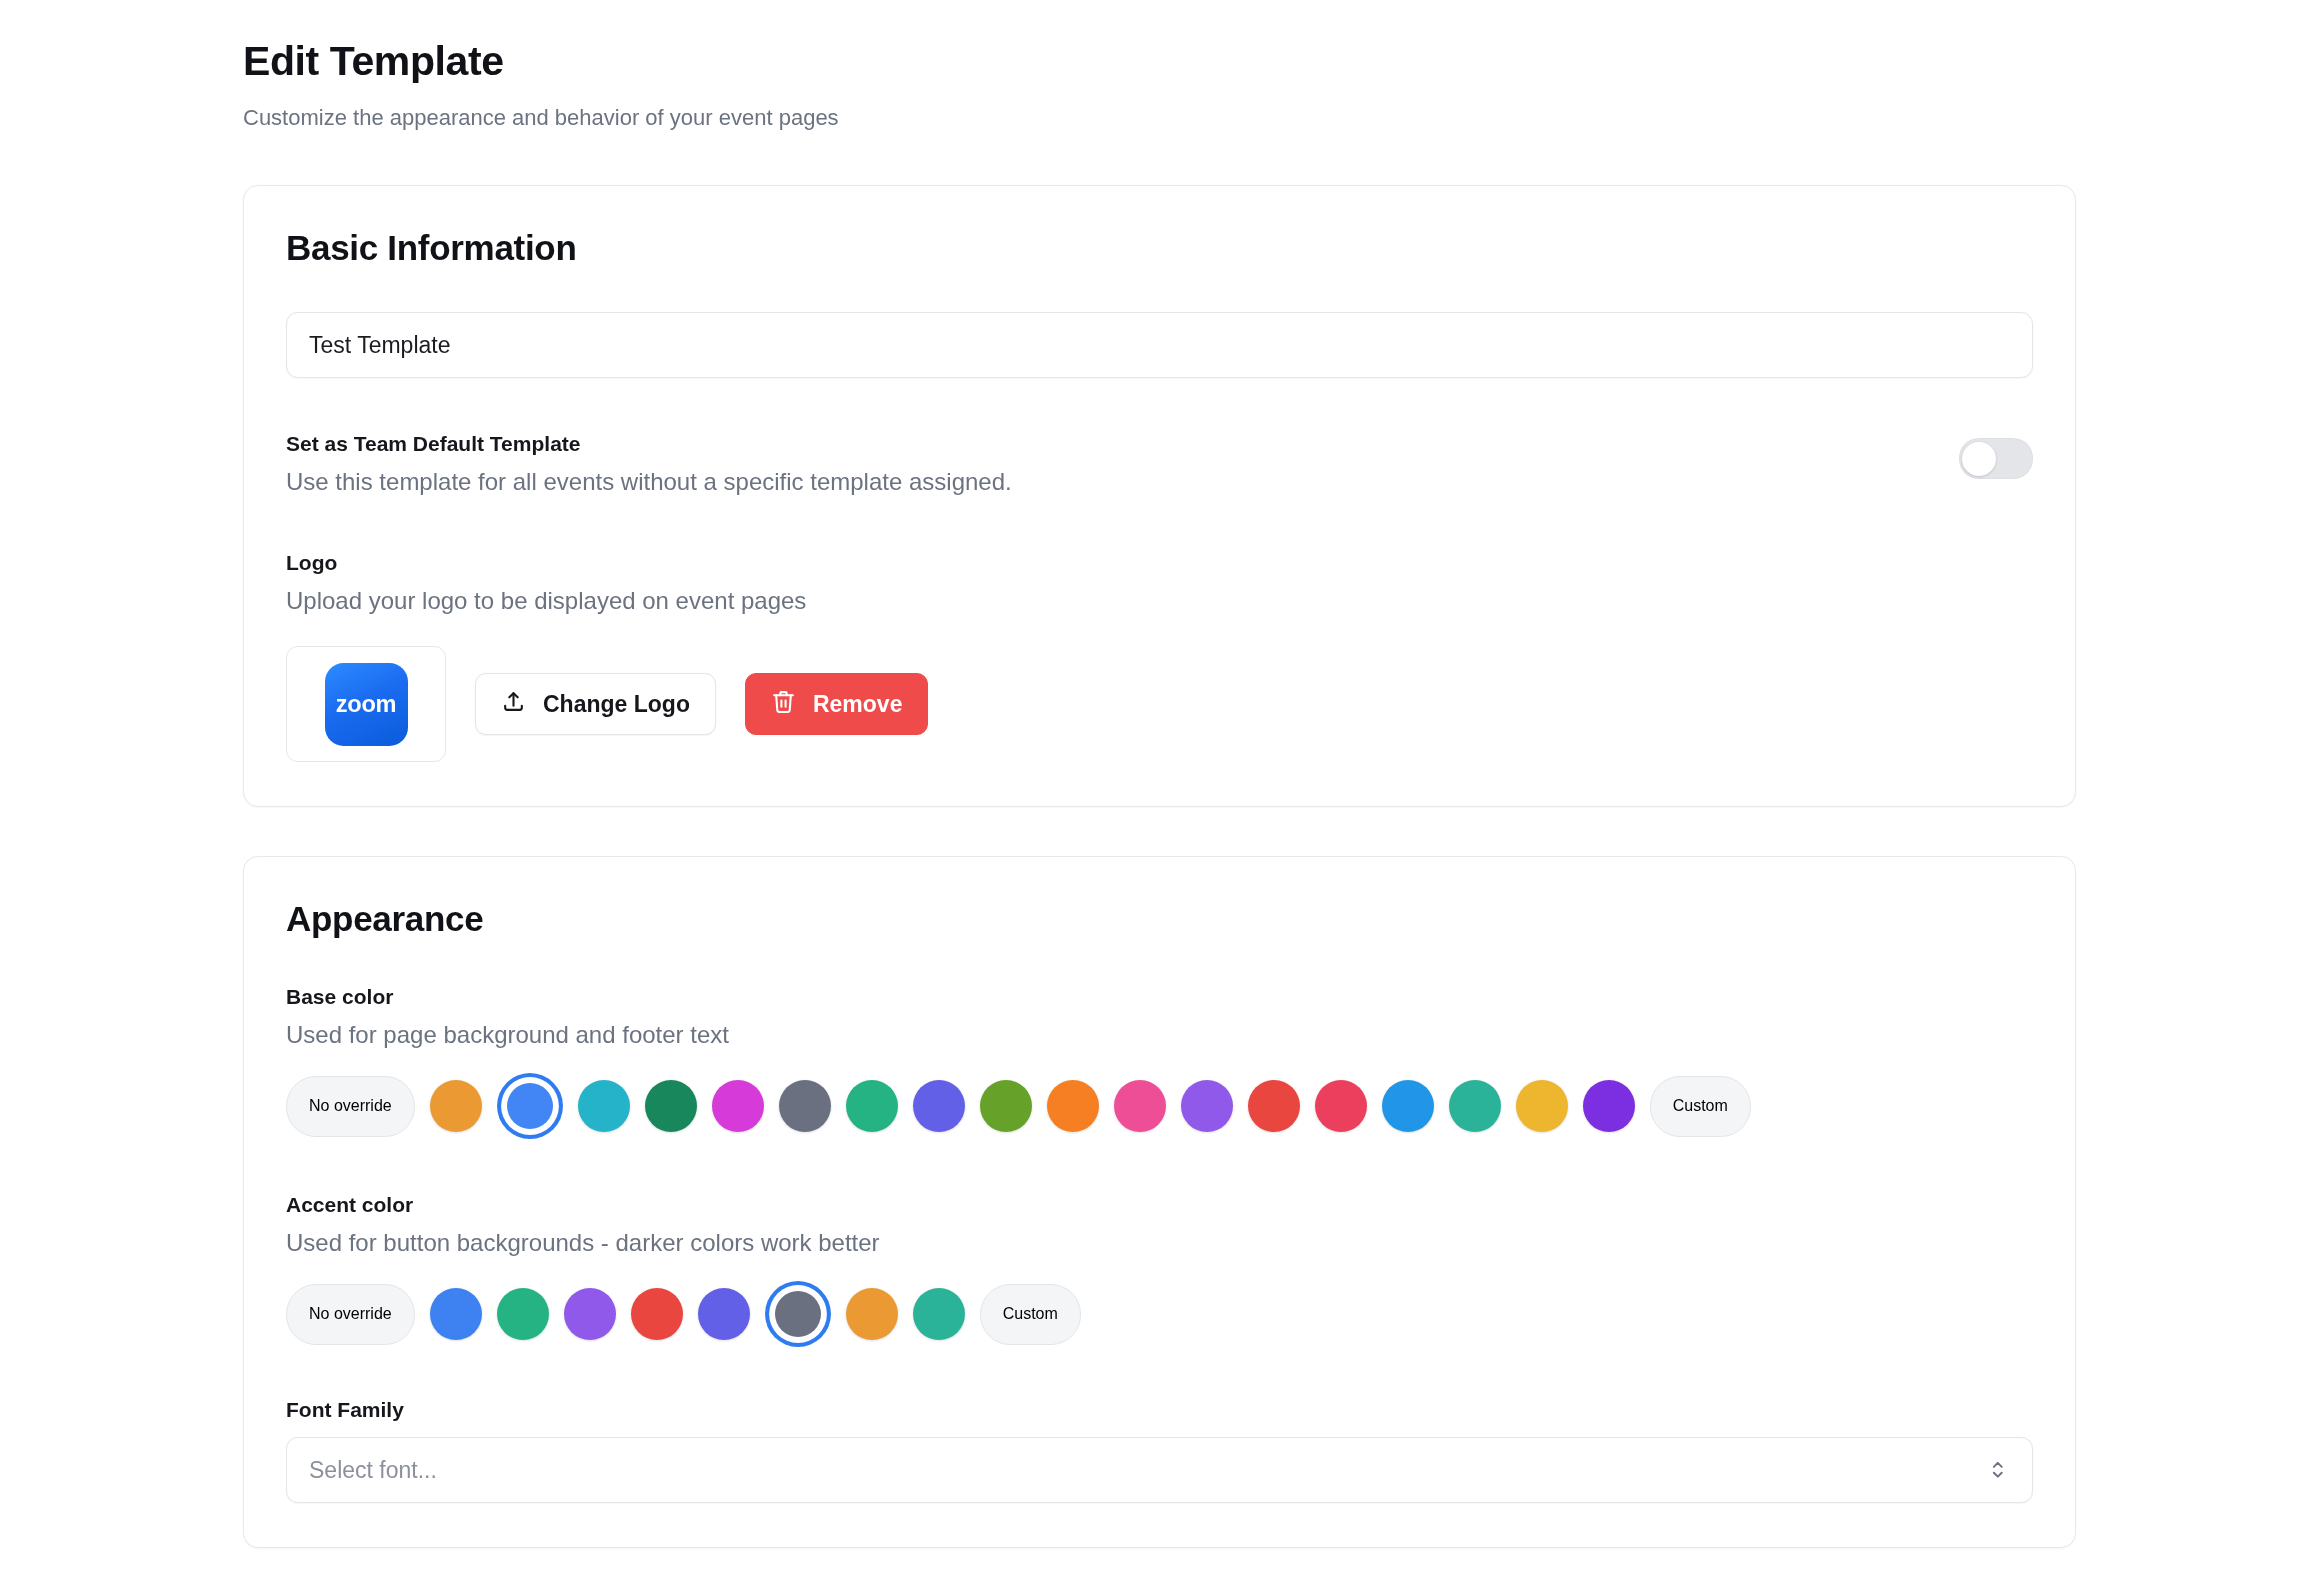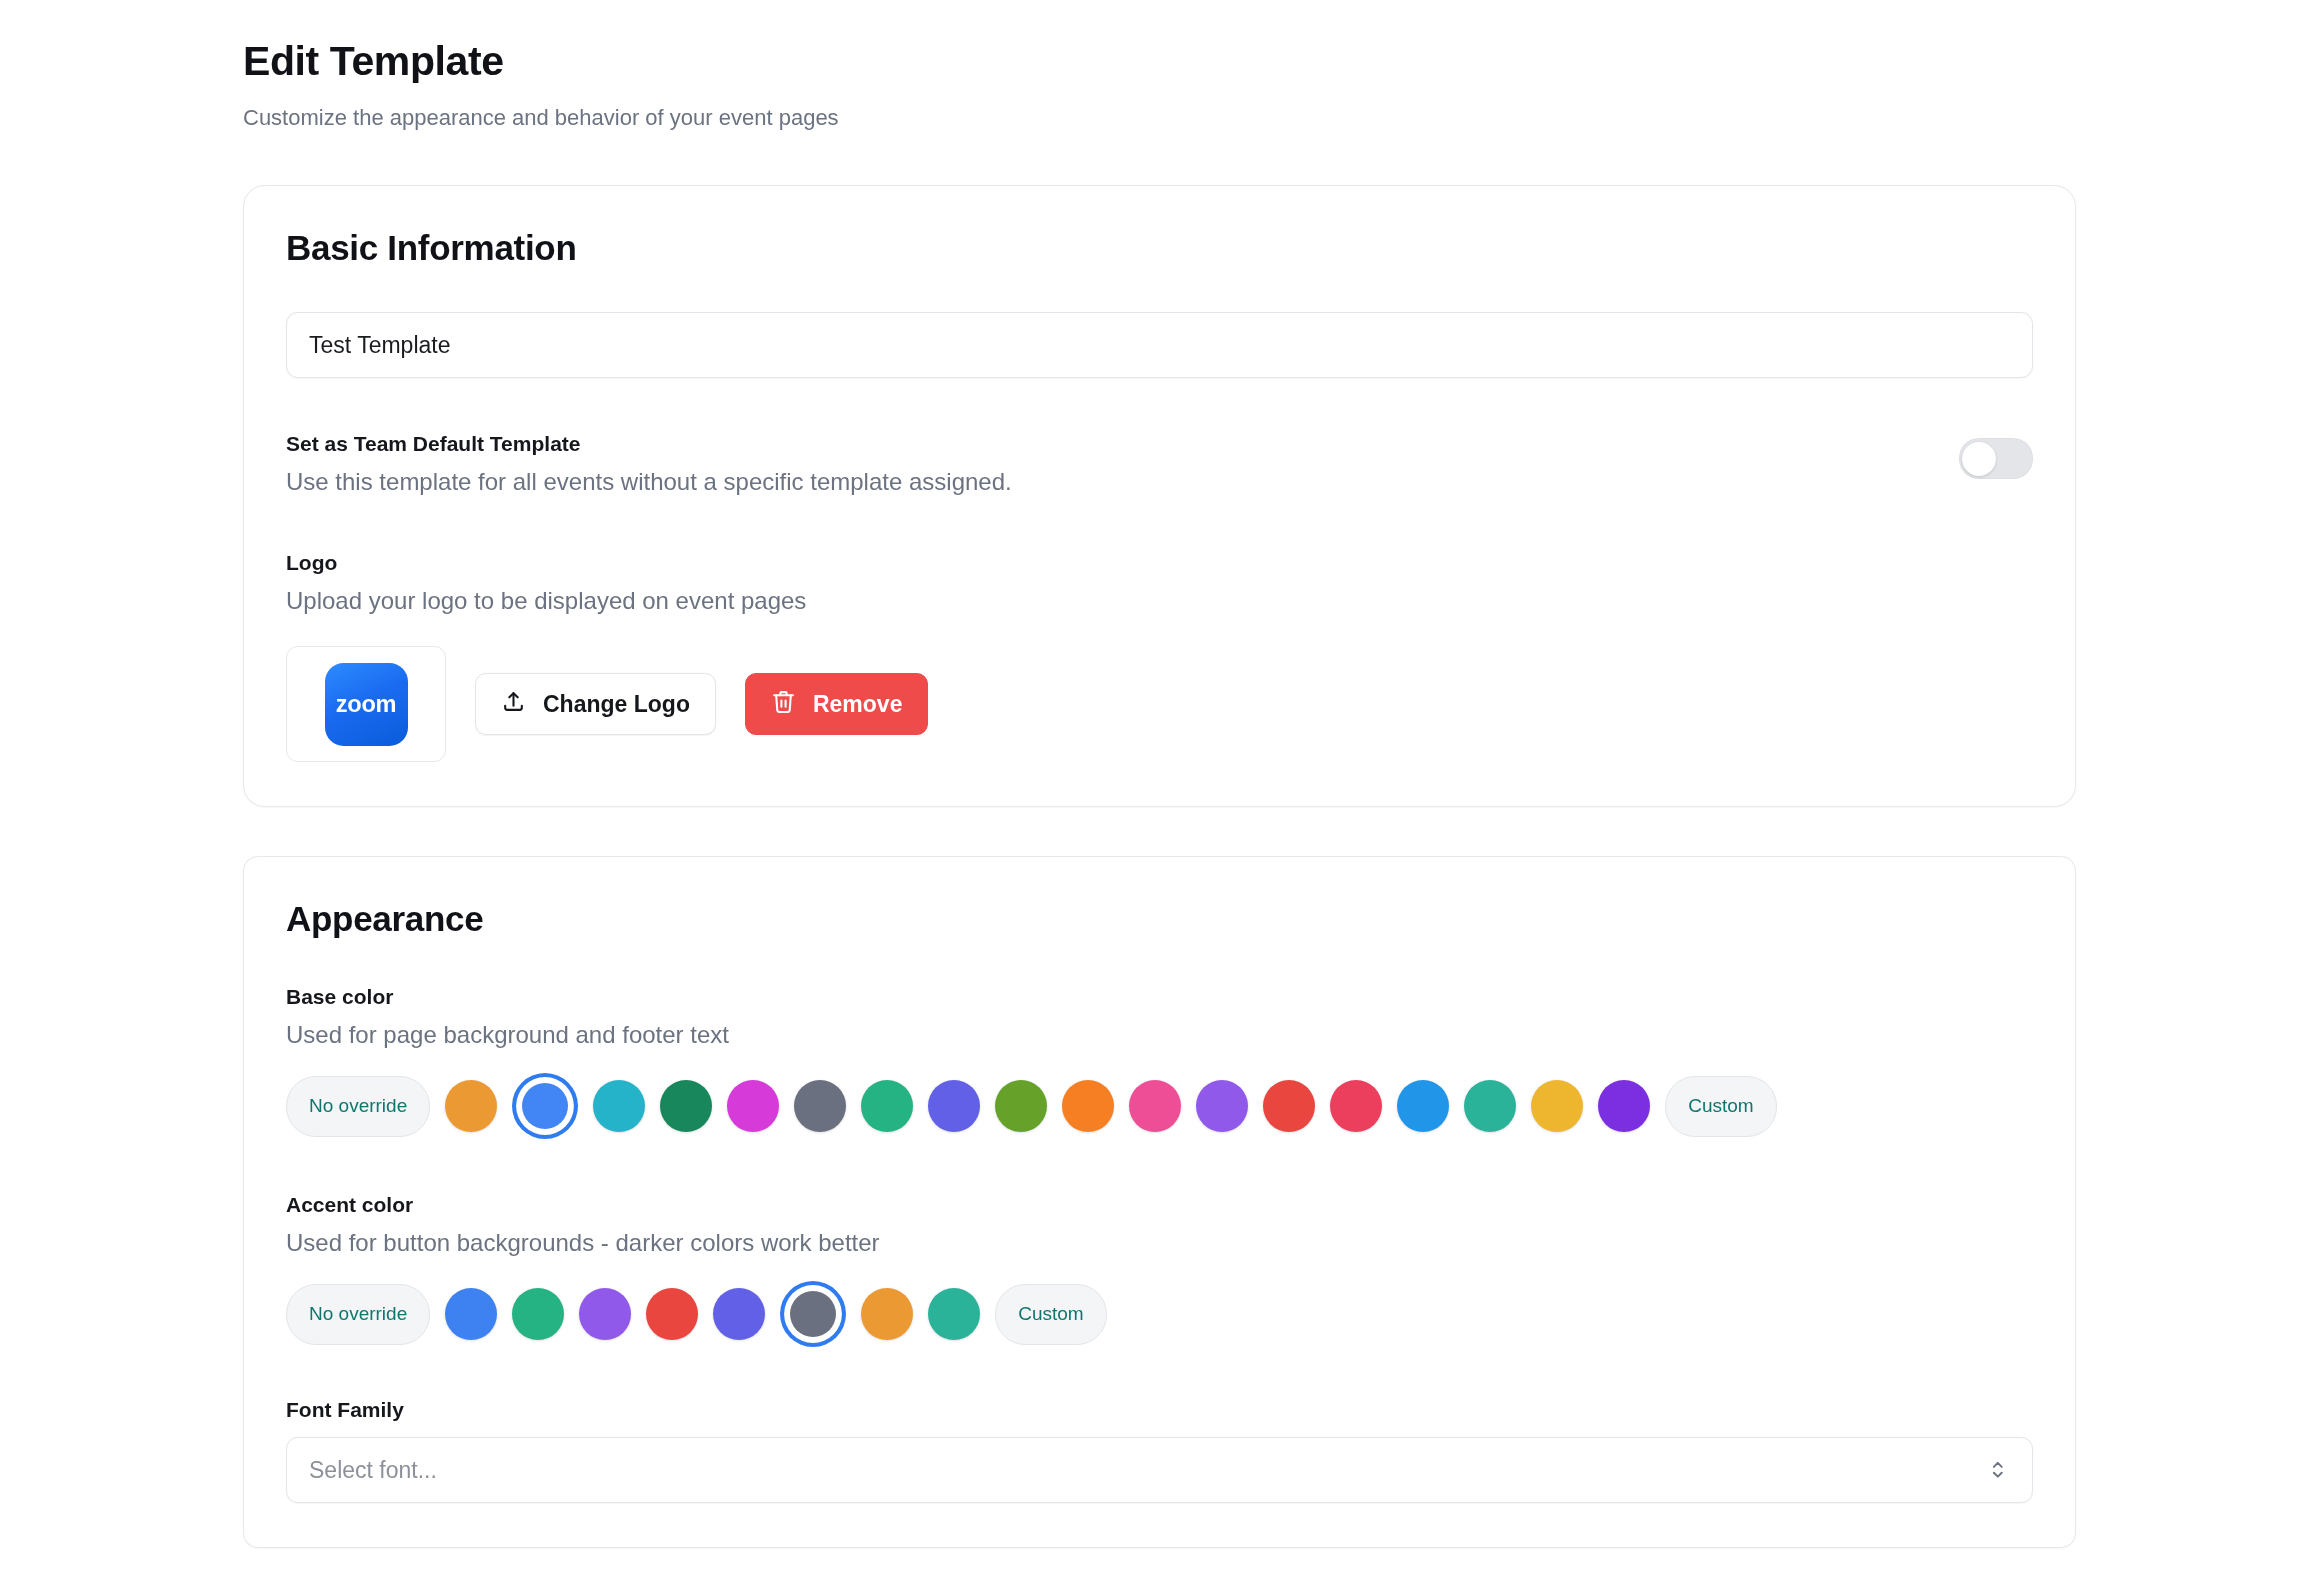--- a/index.html
+++ b/index.html
@@ -42,21 +42,21 @@
   .card {
     margin: 0 0 0 243px;
     width: 1833px;
     background: #ffffff;
     border: 1.7px solid #e6e8eb;
     border-radius: 15px;
     box-shadow: 0 0.8px 1.7px rgba(16,24,40,0.04);
     padding: 42px 42px 44px 42px;
   }
 
-  .card--basic { margin-top: 53px; border-radius: 22px; }
+  .card--basic { margin-top: 53px; }
   .card--appearance { margin-top: 49px; }
 
   .card-title {
     font-size: 35px;
     font-weight: 700;
     color: #111217;
     letter-spacing: -0.3px;
     margin-bottom: 44px;
   }
 
@@ -187,22 +187,22 @@
   }
 
   .pill {
     height: 61px;
     padding: 0 22px;
     border-radius: 30px;
     background: #f4f5f7;
     border: 1.7px solid #e2e5e9;
     display: inline-flex;
     align-items: center;
-    font-size: 19px;
-    color: #0f766e;
+    font-size: 16px;
+    color: #000000;
     cursor: pointer;
     white-space: nowrap;
   }
 
   .swatch {
     width: 52px;
     height: 52px;
     border-radius: 50%;
     cursor: pointer;
     flex: 0 0 auto;

